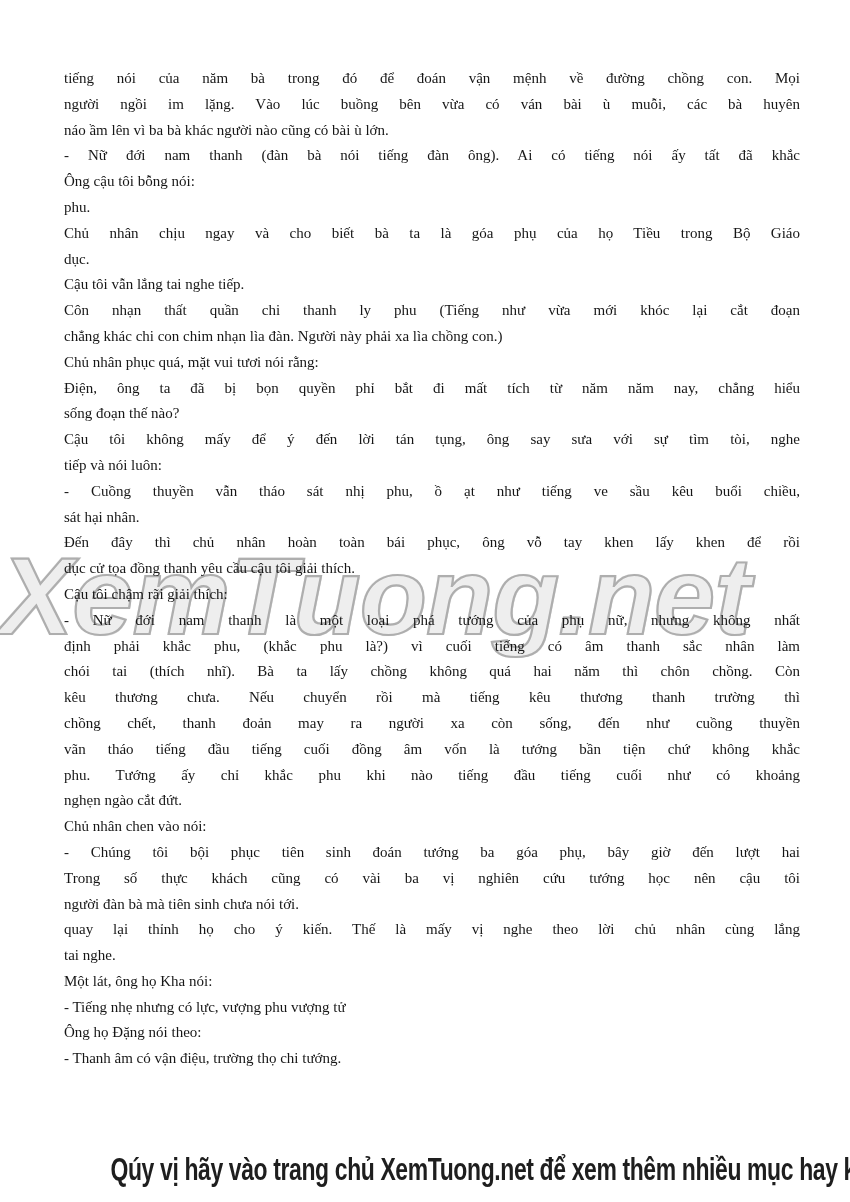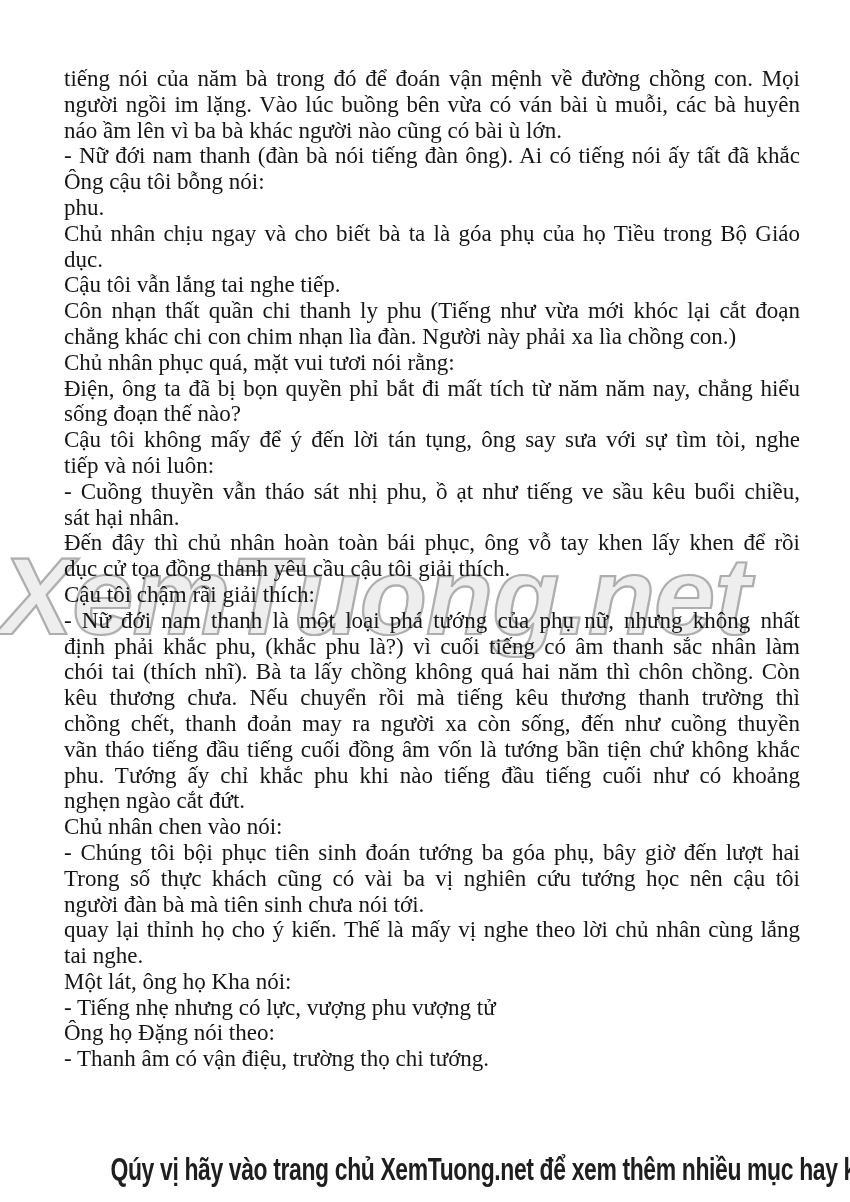--- a/index.html
+++ b/index.html
@@ -33,21 +33,21 @@
     user-select: none;
   }
   .body-text {
     position: absolute;
     left: 64px;
     top: 66px;
     width: 736px;
     z-index: 1;
   }
   .line {
-    font-size: 23px;
+    font-size: 15px;
     line-height: 25.8px;
     height: 25.8px;
     overflow: hidden;
     color: #161616;
     text-align: left;
     white-space: normal;
   }
   .line.stretch {
     text-align: justify;
     text-align-last: justify;

